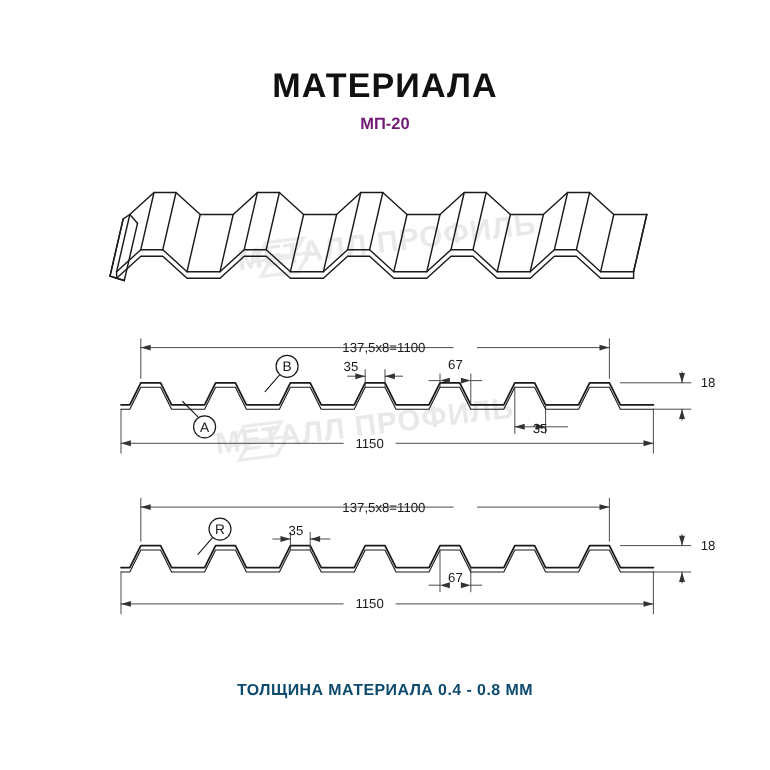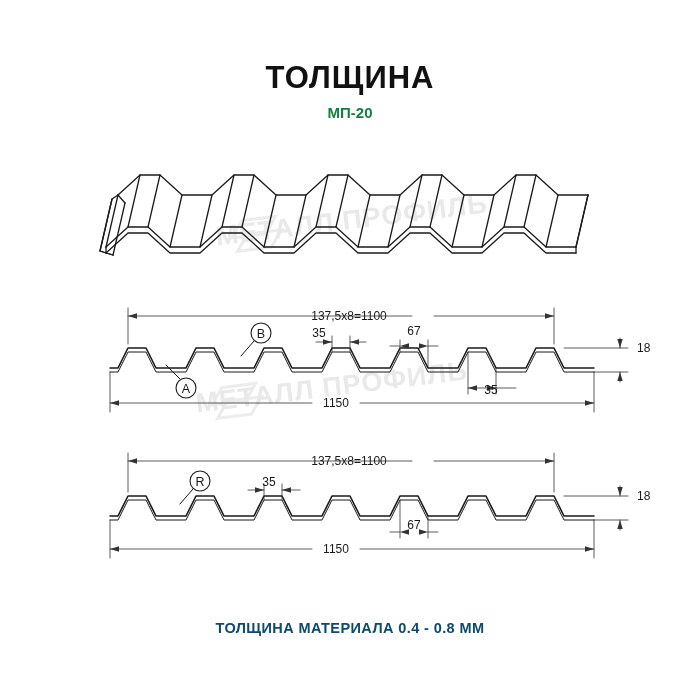--- a/index.html
+++ b/index.html
@@ -32,21 +32,21 @@
     color: #111;
   }
   .subtitle {
     position: absolute;
     top: 104px;
     left: 0;
     width: 700px;
     text-align: center;
     font-size: 15px;
     font-weight: bold;
-    color: #15803d;
+    color: #701a75;
   }
   .footer {
     position: absolute;
     top: 620px;
     left: 0;
     width: 700px;
     text-align: center;
     font-size: 14.5px;
     font-weight: bold;
     letter-spacing: 0.4px;
@@ -68,21 +68,21 @@
     user-select: none;
   }
   .wm1 { top: 205px; left: 215px; font-size: 27px; letter-spacing: 1px; transform: rotate(-7deg); }
   .wm2 { top: 372px; left: 195px; font-size: 27px; letter-spacing: 1px; transform: rotate(-7deg); }
 </style>
 </head>
 <body>
 
 <div class="page">
 
-  <div class="title">ТОЛЩИНА</div>
+  <div class="title">МАТЕРИАЛА</div>
   <div class="subtitle">МП-20</div>
 
   <svg width="700" height="700" viewBox="0 0 700 700" aria-hidden="true">
     <g opacity="1" fill="none" stroke="#ececec" stroke-width="3">
       <g transform="translate(230,222) rotate(-7)">
         <path d="M0 16 L12 0 L46 0 L34 16 Z"></path>
         <path d="M4 30 L16 14 L50 14 L38 30 Z"></path>
       </g>
       <g transform="translate(210,389) rotate(-7)">
         <path d="M0 16 L12 0 L46 0 L34 16 Z"></path>

